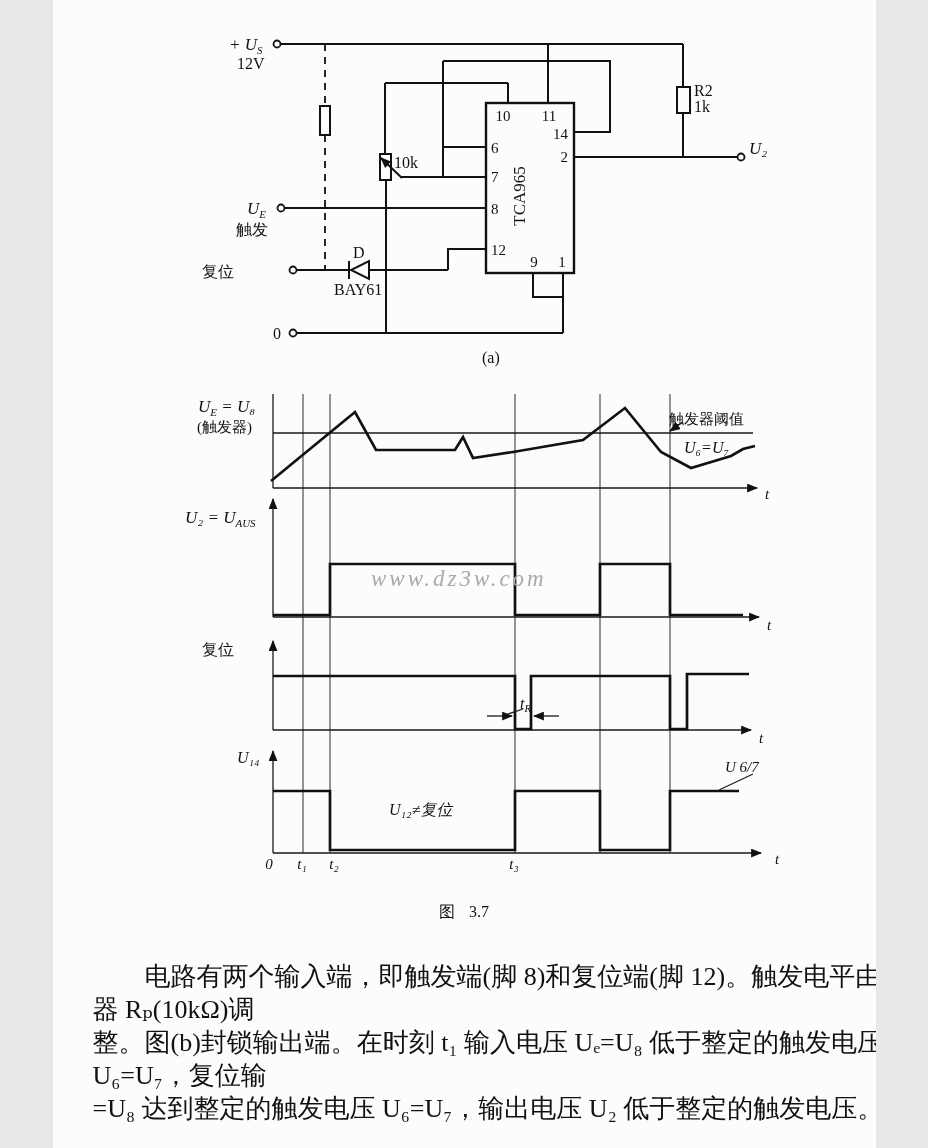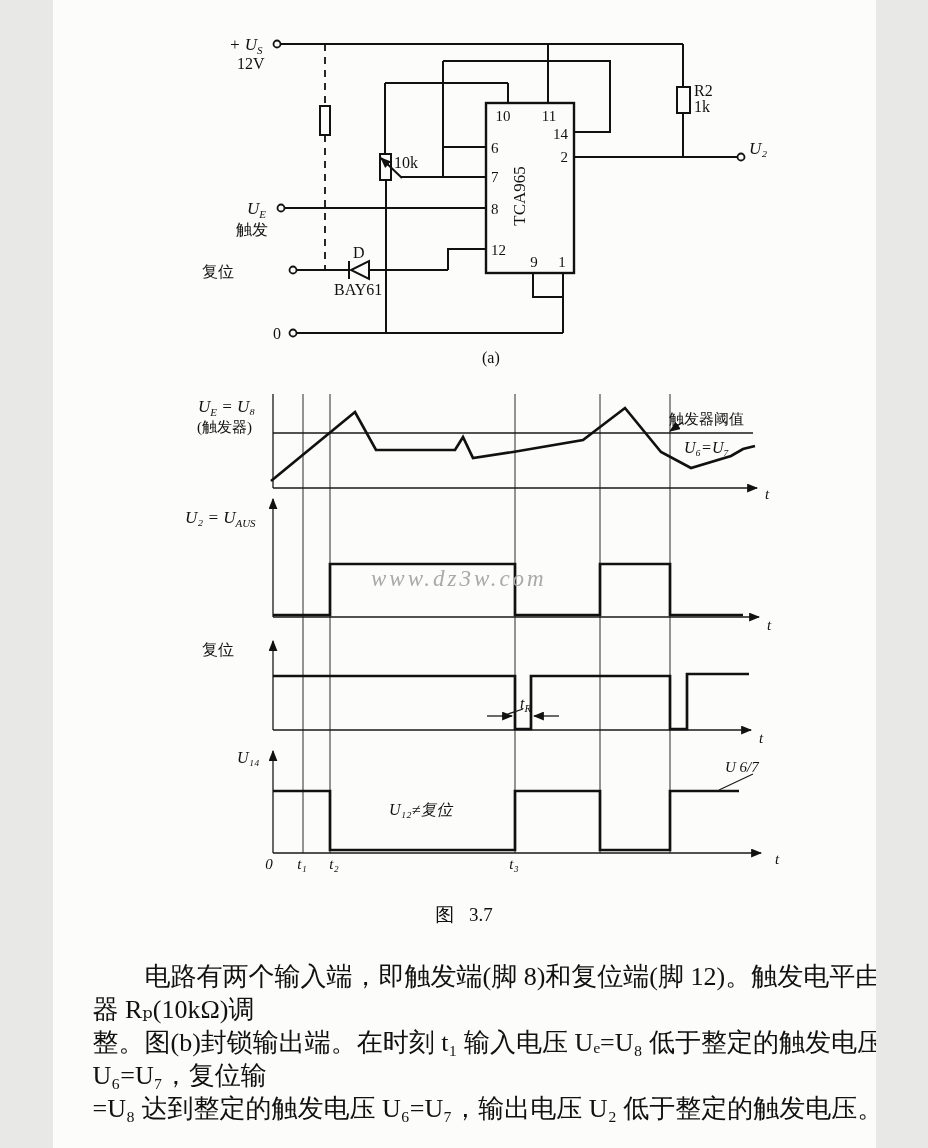--- a/index.html
+++ b/index.html
@@ -16,21 +16,21 @@
   .math{font-family:"Liberation Serif","DejaVu Serif",serif;font-style:italic;font-size:17px;}
   .m16{font-size:16px;} .m15{font-size:15px;}
   .sub{font-size:11px;}
   .lbl{font-family:"Liberation Serif","DejaVu Serif",serif;font-size:16px;}
   .cn{font-family:"Liberation Serif","DejaVu Serif",serif;font-size:16px;}
   .cn15{font-size:15px;}
   .pin{font-family:"Liberation Serif","DejaVu Serif",serif;font-size:15px;}
   .wm{font-family:"Liberation Serif","DejaVu Serif",serif;font-style:italic;font-size:23px;
       fill:#a9a9a7;letter-spacing:3px;}
   .caption{position:absolute;top:902px;left:0;width:100%;text-align:center;
-           font-size:19px;word-spacing:10px;}
+           font-size:16px;word-spacing:10px;}
   .para{position:absolute;top:960px;left:40px;width:850px;font-size:26px;line-height:33px;}
   .pline.indent{text-indent:2em;}
 </style>
 </head>
 <body>
 
 <div class="page">
 
 <svg width="928" height="880" viewBox="0 0 928 880">
   <defs>

